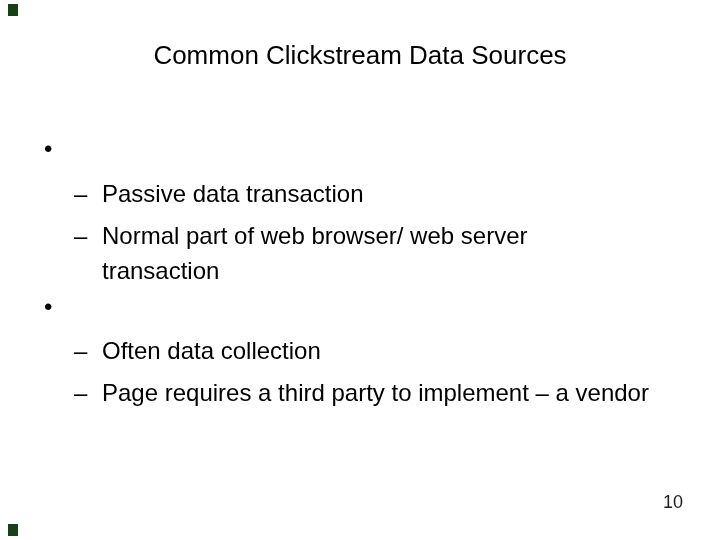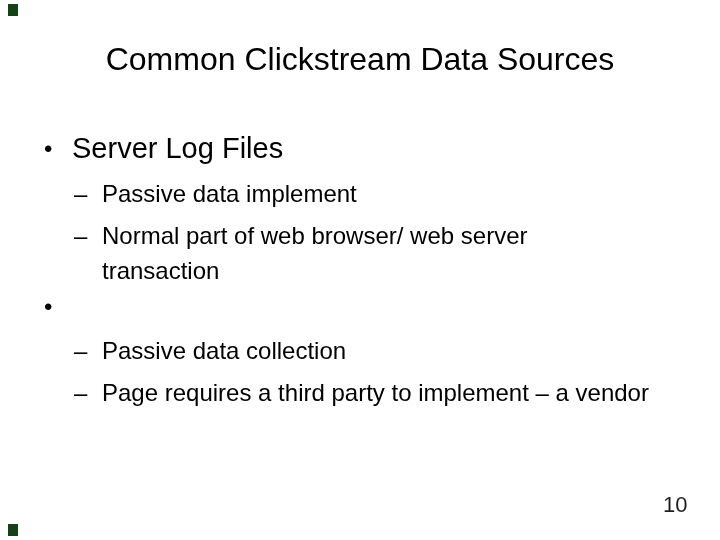--- a/index.html
+++ b/index.html
@@ -30,21 +30,21 @@
   .corner-marker.top    { top: 4px; }
   .corner-marker.bottom { top: 524px; }
 
   .title {
     position: absolute;
     top: 40px;
     left: 0;
     right: 0;
     margin: 0;
     text-align: center;
-    font-size: 32px;
+    font-size: 26px;
     font-weight: 400;
     line-height: 1.2;
     color: #000000;
     white-space: nowrap;
   }
 
   .b1 {
     position: absolute;
     left: 44px;
     width: 620px;
@@ -74,57 +74,56 @@
     width: 28px;
   }
   .b2 .text {
     flex: 1;
   }
 
   .page-number {
     position: absolute;
     top: 492px;
     left: 663px;
-    font-size: 22px;
+    font-size: 18px;
     line-height: 1.2;
     color: #1f1f1f;
   }
 </style>
 </head>
 <body>
 
 <div class="slide">
 
   <div class="corner-marker top"></div>
   <div class="corner-marker bottom"></div>
 
   <h1 class="title">Common Clickstream Data Sources</h1>
 
   <div class="b1" style="top:132px">
     <span class="marker">•</span>
-    <span class="text">Server Log Files</span>
   </div>
 
   <div class="b2" style="top:176px">
     <span class="marker">–</span>
-    <span class="text">Passive data implement</span>
+    <span class="text">Passive data transaction</span>
   </div>
 
   <div class="b2" style="top:218px">
     <span class="marker">–</span>
     <span class="text">Normal part of web browser/ web server transaction</span>
   </div>
 
   <div class="b1" style="top:290px">
     <span class="marker">•</span>
   </div>
 
   <div class="b2" style="top:333px">
     <span class="marker">–</span>
-    <span class="text">Passive data collection</span>
+    <span class="text">Often data collection</span>
   </div>
 
   <div class="b2" style="top:375px">
     <span class="marker">–</span>
     <span class="text">Page requires a third party to implement – a vendor</span>
   </div>
 
   <div class="page-number">10</div>
 
 </div>

